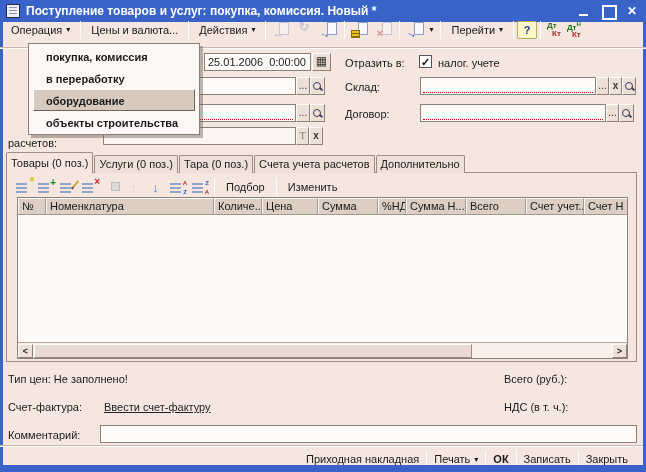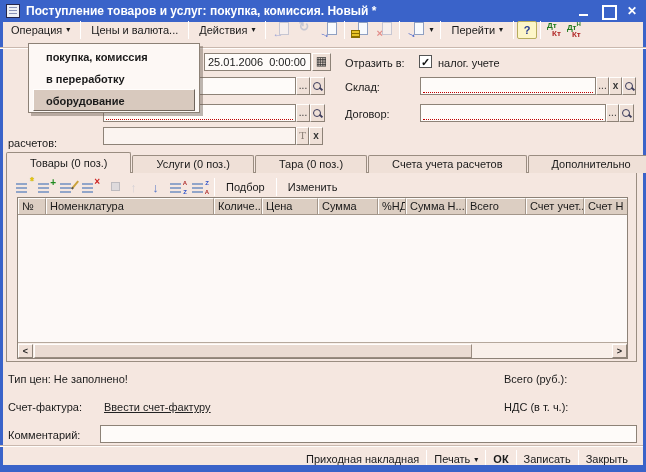--- a/index.html
+++ b/index.html
@@ -65,21 +65,21 @@
   .checkbox{position:absolute;width:13px;height:13px;background:#fff;border:1px solid #555;text-align:center;cursor:default;}
   .g-check::before{content:"✓";font-weight:bold;font-size:11px;line-height:11px;color:#111;}
 
   
   .menu{left:28px;top:43px;width:172px;background:var(--menu-bg);border:1px solid #8c8176;box-shadow:3px 3px 0 rgba(110,95,85,.45);z-index:50;padding:1px 4px;font-weight:bold;}
   .mitem{height:22px;line-height:20px;padding:1px 6px 1px 12px;cursor:default;border:1px solid transparent;white-space:nowrap;}
   .mitem.hl{background:var(--menu-highlight);border-color:#fffdfb #6f655c #6f655c #fffdfb;}
 
   
   .tabs{left:6px;top:152px;height:21px;display:flex;align-items:flex-end;z-index:5;}
-  .tab{height:18px;line-height:17px;padding:0 23px;background:var(--btn-face);border:1px solid #9a8d81;border-bottom:none;border-radius:2px 2px 0 0;margin-right:1px;white-space:nowrap;cursor:default;}
+  .tab{height:18px;line-height:17px;padding:0 4px;background:var(--btn-face);border:1px solid #9a8d81;border-bottom:none;border-radius:2px 2px 0 0;margin-right:1px;white-space:nowrap;cursor:default;}
   .tab.active{height:21px;line-height:20px;background:var(--bg);position:relative;z-index:6;}
   .tabpage{left:6px;top:172px;width:631px;height:190px;border:1px solid #9a8d81;background:var(--bg);z-index:4;}
 
   
   .ttoolbar{position:absolute;left:6px;top:4px;height:20px;display:flex;align-items:center;}
   .tbi{position:relative;width:21px;height:19px;margin-right:1px;cursor:default;}
   .bars{position:absolute;left:3px;top:5px;width:11px;height:10px;background:repeating-linear-gradient(to bottom,#91a5c9 0 2px,transparent 2px 4px);}
   .badge{position:absolute;right:0;font-weight:bold;font-size:10px;line-height:10px;}
   .b-star{top:-1px;color:#f4c400;text-shadow:0 0 1px #7a6;}
   .b-plus{top:0;color:#1f8a1f;}
@@ -232,20 +232,21 @@
 
   <span class="lbl" style="left:345px;top:108px;">Договор:</span>
   <div class="field required" style="left:420px;top:104px;width:186px;height:18px;"></div>
   <span class="sqbtn" style="left:606px;top:104px;width:13px;height:18px;">...</span>
   <span class="sqbtn" style="left:619px;top:104px;width:15px;height:18px;"><span class="mag"></span></span>
 
   <div class="abs menu">
     <div class="mitem">покупка, комиссия</div>
     <div class="mitem">в переработку</div>
     <div class="mitem hl">оборудование</div>
+    <div class="mitem">объекты строительства</div>
   </div>
 
   <div class="abs tabs">
     <span class="tab active">Товары (0 поз.)</span>
     <span class="tab">Услуги (0 поз.)</span>
     <span class="tab">Тара (0 поз.)</span>
     <span class="tab">Счета учета расчетов</span>
     <span class="tab">Дополнительно</span>
   </div>
 

